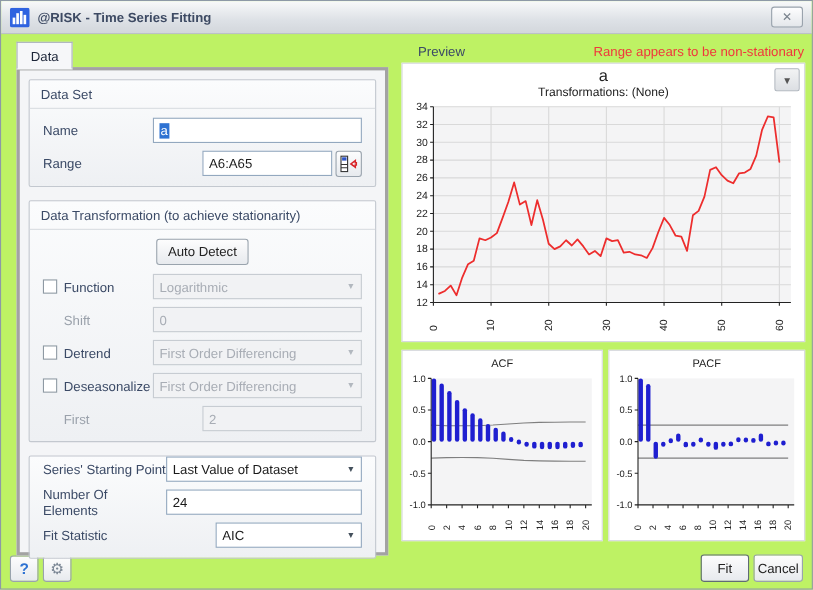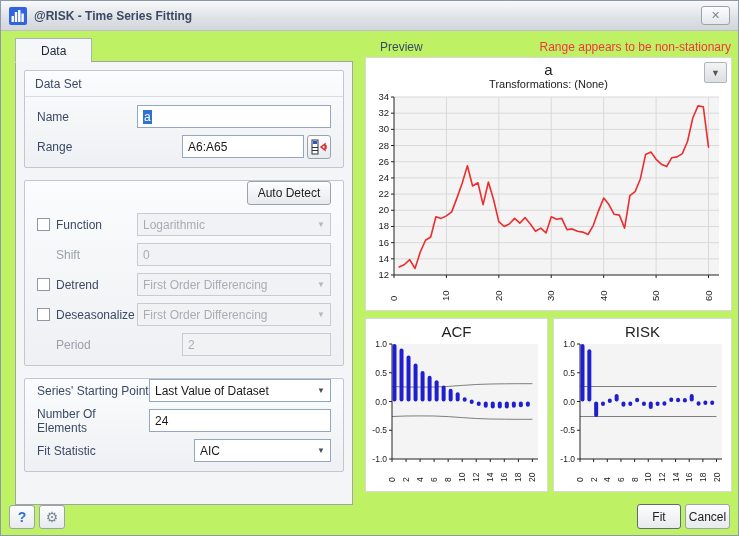--- a/index.html
+++ b/index.html
@@ -4,56 +4,56 @@
 <style>
   html,body{margin:0;padding:0;background:#c9ccd1;font-family:"Liberation Sans","DejaVu Sans",sans-serif;}
   *{box-sizing:border-box;}
   .window{position:relative;width:739px;height:536px;background:#bef264;border:1px solid #8d99a6;box-shadow:0 2px 8px rgba(0,0,0,.35);overflow:hidden;text-decoration:underline;}
   
   .titlebar{position:absolute;left:0;top:0;width:100%;height:30px;background:linear-gradient(#f8f9fa,#dde1e6 60%,#d3d7dc);border-bottom:1px solid #bcc1c7;display:flex;align-items:center;padding:0 8px;}
   .titlebar .title{font-size:12px;font-weight:bold;color:#3d4a63;margin-left:7px;flex:1;}
   .close-btn{width:29px;height:19px;background:linear-gradient(#fdfdfe,#e4e7eb);border:1px solid #9aa3ad;border-radius:3px;display:flex;align-items:center;justify-content:center;font-size:11px;font-weight:bold;color:#7c858f;cursor:default;}
   
   .tabs{position:absolute;left:14px;top:37px;display:flex;height:24px;}
-  .tab{height:24px;padding:0 25px;display:flex;align-items:center;font-size:12px;color:#333;border:1px solid #a9b1ba;background:linear-gradient(#f4f5f6,#dfe2e6);margin-right:-1px;position:relative;}
+  .tab{height:24px;padding:0 12px;display:flex;align-items:center;font-size:12px;color:#333;border:1px solid #a9b1ba;background:linear-gradient(#f4f5f6,#dfe2e6);margin-right:-1px;position:relative;}
   .tab.active{background:#f6f7f9;border-bottom:1px solid #f6f7f9;z-index:3;height:25px;color:#1c2538;}
   
-  .left-panel{position:absolute;left:14px;top:60px;width:338px;height:444px;background:#f4f5f7;border:1px solid #a3a3a3;padding:8px;z-index:1;}
+  .left-panel{position:absolute;left:14px;top:60px;width:338px;height:444px;background:#f4f5f7;border:3px solid #a3a3a3;padding:8px;z-index:1;}
   .groupbox{background:linear-gradient(#fbfcfd,#eef0f3);border:1px solid #c3c8cf;border-radius:2px;margin-bottom:12px;padding-bottom:9px;}
   .groupbox h3{margin:0;padding:6px 10px 5px 10px;font-size:12px;font-weight:normal;color:#3b4a66;border-bottom:1px solid #d9dde2;margin-bottom:8px;}
   .row{display:flex;align-items:center;padding:0 12px;margin-bottom:7px;height:23px;}
   .row:last-child{margin-bottom:0;gap:45px;}
   .row .lbl{width:100px;font-size:12px;color:#3b4a66;flex:none;}
   .row .lbl.sub{padding-left:19px;}
   .row .lbl.disabled{color:#9aa1ab;}
   .field{flex:1;height:23px;background:#fff;border:1px solid #93a8bf;font-size:12px;color:#1a1a1a;padding:0 5px;display:flex;align-items:center;min-width:0;}
   .field.disabled{background:#f1f2f4;border-color:#c7ccd2;color:#a8adb5;}
   .selectbox{flex:1;height:23px;background:#fff;border:1px solid #93a8bf;font-size:12px;color:#1a1a1a;padding:0 5px;display:flex;align-items:center;min-width:0;}
   .selectbox .seltext{flex:1;overflow:hidden;white-space:nowrap;}
   .selectbox .arr{font-size:8px;color:#44505c;padding-left:4px;}
   .selectbox.disabled{background:#f1f2f4;border-color:#c7ccd2;color:#a8adb5;}
   .selectbox.disabled .arr{color:#b2b8bf;}
   .sel-hl{background:#2e72d2;color:#fff;padding:0 1px;}
   .cb{width:13px;height:13px;background:#fff;border:1px solid #8e99a3;margin-right:6px;flex:none;}
   .cb-lbl{font-size:12px;color:#3b4a66;width:81px;flex:none;}
   .btn{background:linear-gradient(#fdfdfd,#e7eaee);border:1px solid #99a3ad;border-radius:3px;font-size:12px;color:#222;display:inline-flex;align-items:center;justify-content:center;cursor:default;}
-  .autodetect-row{display:flex;justify-content:flex-end;padding:0 12px;margin-bottom:8px;}
+  .autodetect-row{display:flex;justify-content:center;padding:0 12px;margin-bottom:8px;}
   .autodetect{width:84px;height:24px;}
   .rangewrap{flex:1;display:flex;align-items:center;min-width:0;}
   .rp-btn{width:24px;height:24px;margin-left:3px;flex:none;background:linear-gradient(#fdfdfd,#e7eaee);border:1px solid #99a3ad;border-radius:3px;display:flex;align-items:center;justify-content:center;}
   
   .preview-label{position:absolute;left:379px;top:39px;font-size:12px;color:#3b4a66;}
   .warning{position:absolute;right:7px;top:39px;font-size:12px;color:#f0373c;}
   .card{position:absolute;background:#fff;border:1px solid #d6d9dd;}
   .card.main{left:364px;top:56px;width:367px;height:254px;}
   .card.acf{left:364px;top:317px;width:183px;height:174px;}
   .card.pacf{left:552px;top:317px;width:179px;height:174px;}
   .chart-title{font-size:15px;color:#222;text-align:center;margin-top:3px;line-height:17px;}
   .chart-sub{font-size:11px;color:#222;text-align:center;line-height:13px;margin-bottom:1px;}
-  .stem-title{font-size:15px;color:#222;text-align:center;margin-top:6px;line-height:13px;}
+  .stem-title{font-size:10px;color:#222;text-align:center;margin-top:6px;line-height:13px;}
   .dd-btn{position:absolute;right:4px;top:4px;width:23px;height:21px;background:linear-gradient(#f2f3f4,#dcdfe3);border:1px solid #aeb5bd;border-radius:2px;display:flex;align-items:center;justify-content:center;font-size:9px;color:#555;z-index:5;}
   
   .icon-btn{position:absolute;width:26px;height:24px;top:504px;}
   .help-btn{left:8px;font-size:14px;font-weight:bold;color:#2e72d2;}
   .gear-btn{left:38px;font-size:14px;color:#7a8694;}
   .fit-btn{position:absolute;right:57px;top:503px;width:44px;height:25px;border-color:#5f6b76;}
   .cancel-btn{position:absolute;right:8px;top:503px;width:45px;height:25px;}
   svg text{font-family:"Liberation Sans","DejaVu Sans",sans-serif;}
 </style>
 </head>
@@ -104,20 +104,21 @@
               <line x1="1" y1="8.5" x2="7" y2="8.5" stroke="#333"></line>
               <line x1="1" y1="11.5" x2="7" y2="11.5" stroke="#333"></line>
               <path d="M14 5 L10 8 L14 11 L14 9 L15 9 L15 7 L14 7 Z" fill="none" stroke="#d8252a" stroke-width="1.4"></path>
             </svg>
           </div>
         </div>
       </div>
     </div>
 
     <div class="groupbox">
+      <h3>Data Transformation (to achieve stationarity)</h3>
       <div class="autodetect-row">
         <button class="btn autodetect">Auto Detect</button>
       </div>
       <div class="row">
         <span class="cb"></span>
         <span class="cb-lbl">Function</span>
         <div class="selectbox disabled">
           <span class="seltext">Logarithmic</span>
           <span class="arr">▼</span>
         </div>
@@ -138,21 +139,21 @@
       </div>
       <div class="row">
         <span class="cb"></span>
         <span class="cb-lbl">Deseasonalize</span>
         <div class="selectbox disabled">
           <span class="seltext">First Order Differencing</span>
           <span class="arr">▼</span>
         </div>
       </div>
       <div class="row">
-        <span class="lbl sub disabled">Period</span>
+        <span class="lbl sub disabled">First</span>
         <div class="field disabled">
           <span>2</span>
         </div>
       </div>
     </div>
 
     <div class="groupbox">
       <div class="row">
         <span class="lbl" style="width:112px">Series' Starting Point</span>
         <div class="selectbox">
@@ -305,21 +306,21 @@
         <rect x="124.76923076923076" y="63.5" width="4" height="6.900000000000006" rx="2" fill="#1f1fd0"></rect>
         <rect x="131.78846153846155" y="63.5" width="4" height="6.900000000000006" rx="2" fill="#1f1fd0"></rect>
         <rect x="138.8076923076923" y="63.5" width="4" height="6.900000000000006" rx="2" fill="#1f1fd0"></rect>
         <rect x="145.8269230769231" y="63.5" width="4" height="6.325000000000003" rx="2" fill="#1f1fd0"></rect>
         <rect x="152.84615384615384" y="63.5" width="4" height="5.75" rx="2" fill="#1f1fd0"></rect>
         <rect x="159.8653846153846" y="63.5" width="4" height="5.175000000000011" rx="2" fill="#1f1fd0"></rect>
       </svg>
   </div>
 
   <div class="card pacf">
-    <div class="stem-title">RISK</div>
+    <div class="stem-title">PACF</div>
     <svg width="175" height="148">
         <rect x="26" y="6" width="142" height="115" fill="#f4f4f5"></rect>
         <line x1="23" y1="6" x2="26" y2="6" stroke="#222222"></line>
         <text x="21" y="9" text-anchor="end" font-size="8.5" fill="#222222">1.0</text>
         <line x1="23" y1="34.75" x2="26" y2="34.75" stroke="#222222"></line>
         <text x="21" y="37.75" text-anchor="end" font-size="8.5" fill="#222222">0.5</text>
         <line x1="23" y1="63.5" x2="26" y2="63.5" stroke="#222222"></line>
         <text x="21" y="66.5" text-anchor="end" font-size="8.5" fill="#222222">0.0</text>
         <line x1="23" y1="92.25" x2="26" y2="92.25" stroke="#222222"></line>
         <text x="21" y="95.25" text-anchor="end" font-size="8.5" fill="#222222">-0.5</text>

